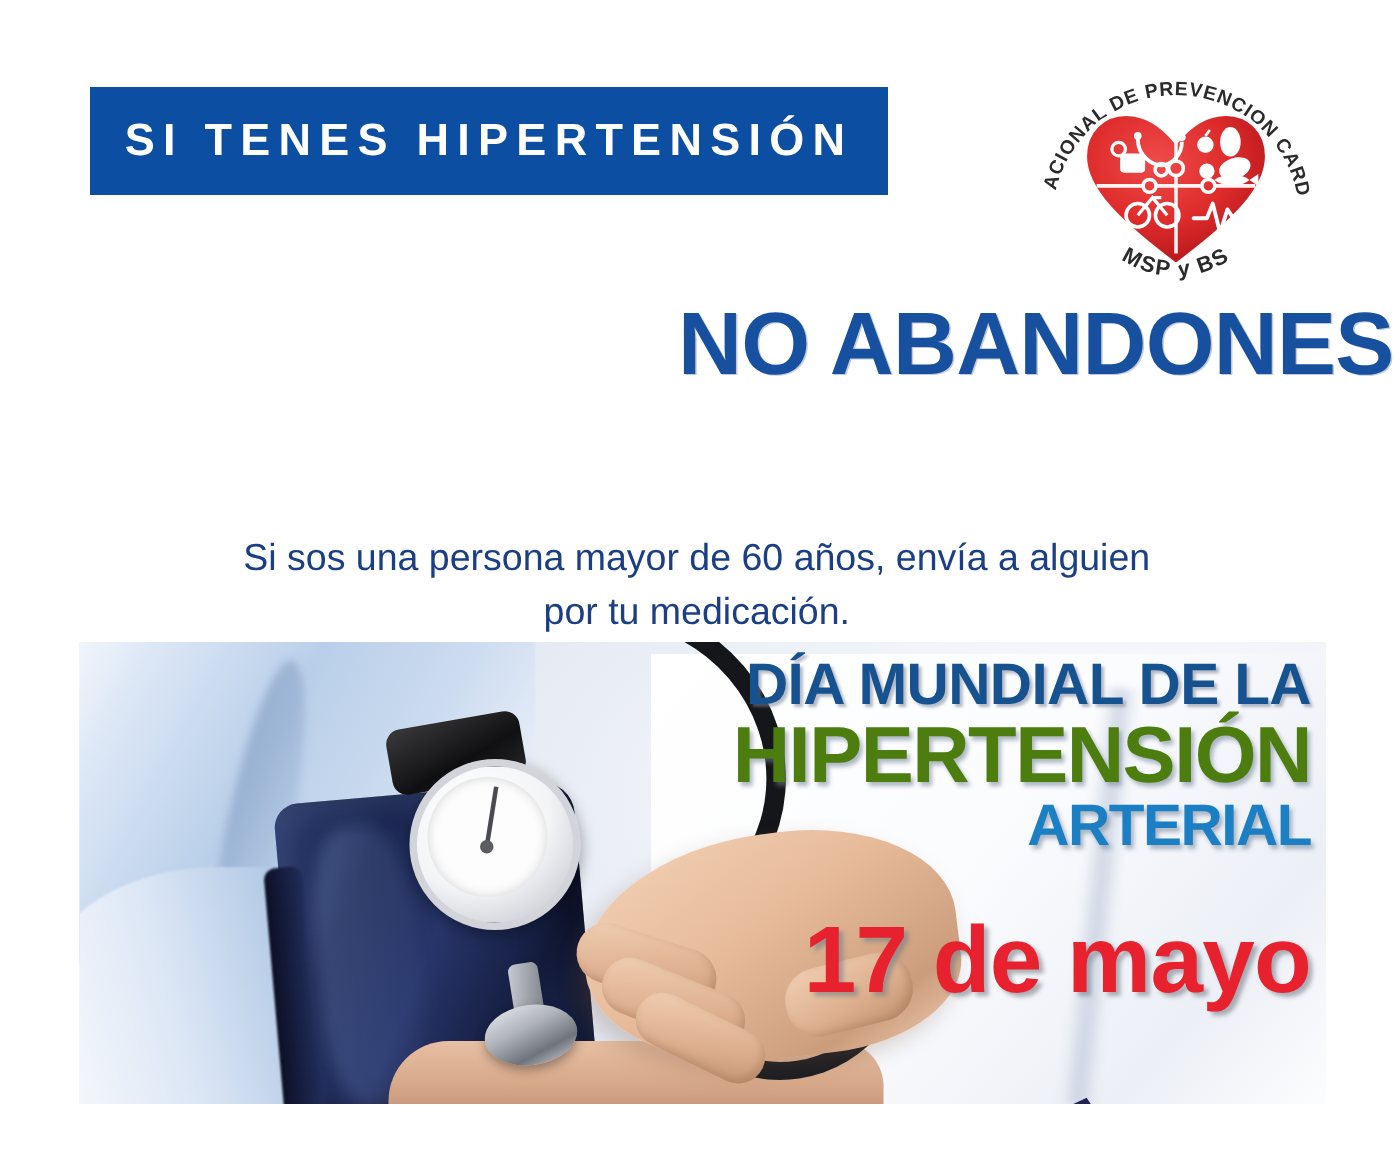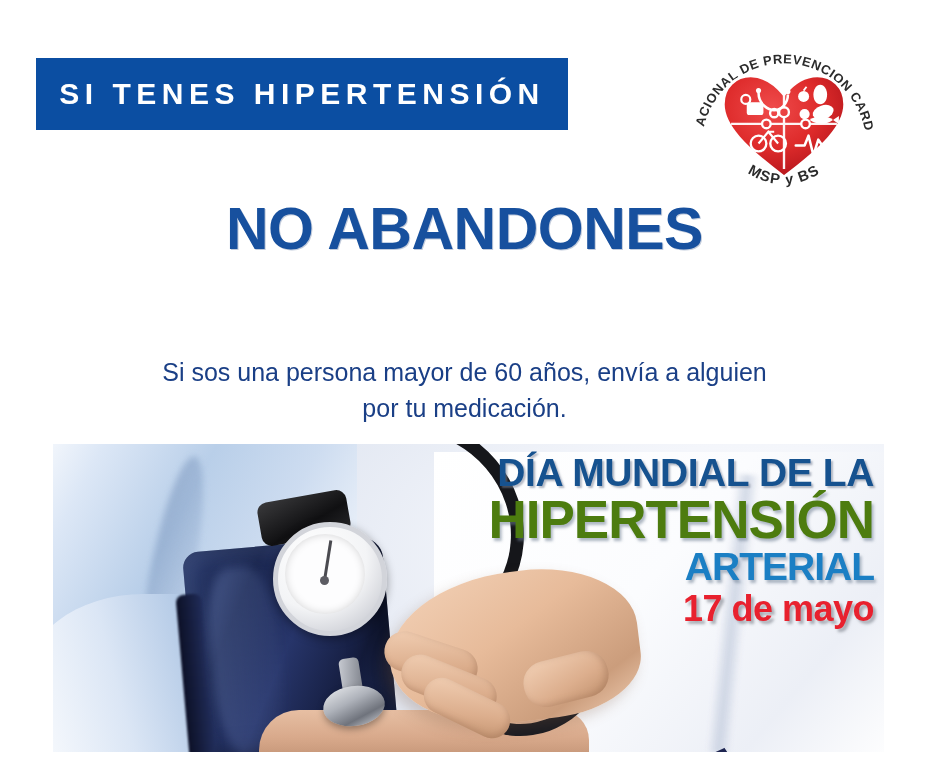--- a/index.html
+++ b/index.html
@@ -14,21 +14,21 @@
     position: relative;
     width: 929px;
     height: 781px;
     background: #ffffff;
     overflow: hidden;
   }
 
   
   #kicker-banner {
     position: absolute;
-    left: 36px;
+    left: 60px;
     top: 58px;
     width: 532px;
     height: 72px;
     background: #0b4ea2;
     display: flex;
     align-items: center;
     justify-content: center;
   }
   #kicker-text {
     color: #ffffff;
@@ -48,21 +48,21 @@
     height: 196px;
   }
   #logo svg { display:block; width:100%; height:100%; }
 
   
   #headline {
     position: absolute;
     left: 0;
     top: 198px;
     width: 929px;
-    text-align: center;
+    text-align: right;
     color: #17509e;
     font-size: 59px;
     font-weight: bold;
     line-height: 1.07;
     letter-spacing: -0.5px;
     font-family: "Liberation Sans", sans-serif;
     text-shadow: 1px 1px 0 rgba(120,140,175,0.45);
   }
   #headline .hl-line { display: block; white-space: nowrap; }
 
@@ -77,21 +77,21 @@
     font-size: 25px;
     line-height: 1.42;
     font-family: "Liberation Sans", sans-serif;
   }
   #subtitle .sub-line { display: block; }
 
   
   #photo-band {
     position: absolute;
     left: 53px;
-    top: 444px;
+    top: 428px;
     width: 831px;
     height: 308px;
     overflow: hidden;
     background: #ffffff;
   }
   
   #photo-bg {
     position: absolute;
     inset: 0;
     background:
@@ -324,26 +324,27 @@
     font-size: 39px;
     font-weight: bold;
     letter-spacing: -1px;
     line-height: 1.02;
     text-shadow: 2px 3px 3px rgba(110,125,145,0.55);
     white-space: nowrap;
   }
   #banner-date {
     display: block;
     color: #e8212e;
-    font-size: 36px;
+    font-size: 63px;
     font-weight: bold;
     letter-spacing: -0.5px;
     line-height: 1.22;
     text-shadow: 3px 3px 3px rgba(120,125,135,0.6);
     white-space: nowrap;
+    margin-top: 31px;
   }
 </style>
 </head>
 <body>
 
 <div id="poster">
 
   <div id="kicker-banner">
     <span id="kicker-text">SI TENES HIPERTENSIÓN</span>
   </div>

